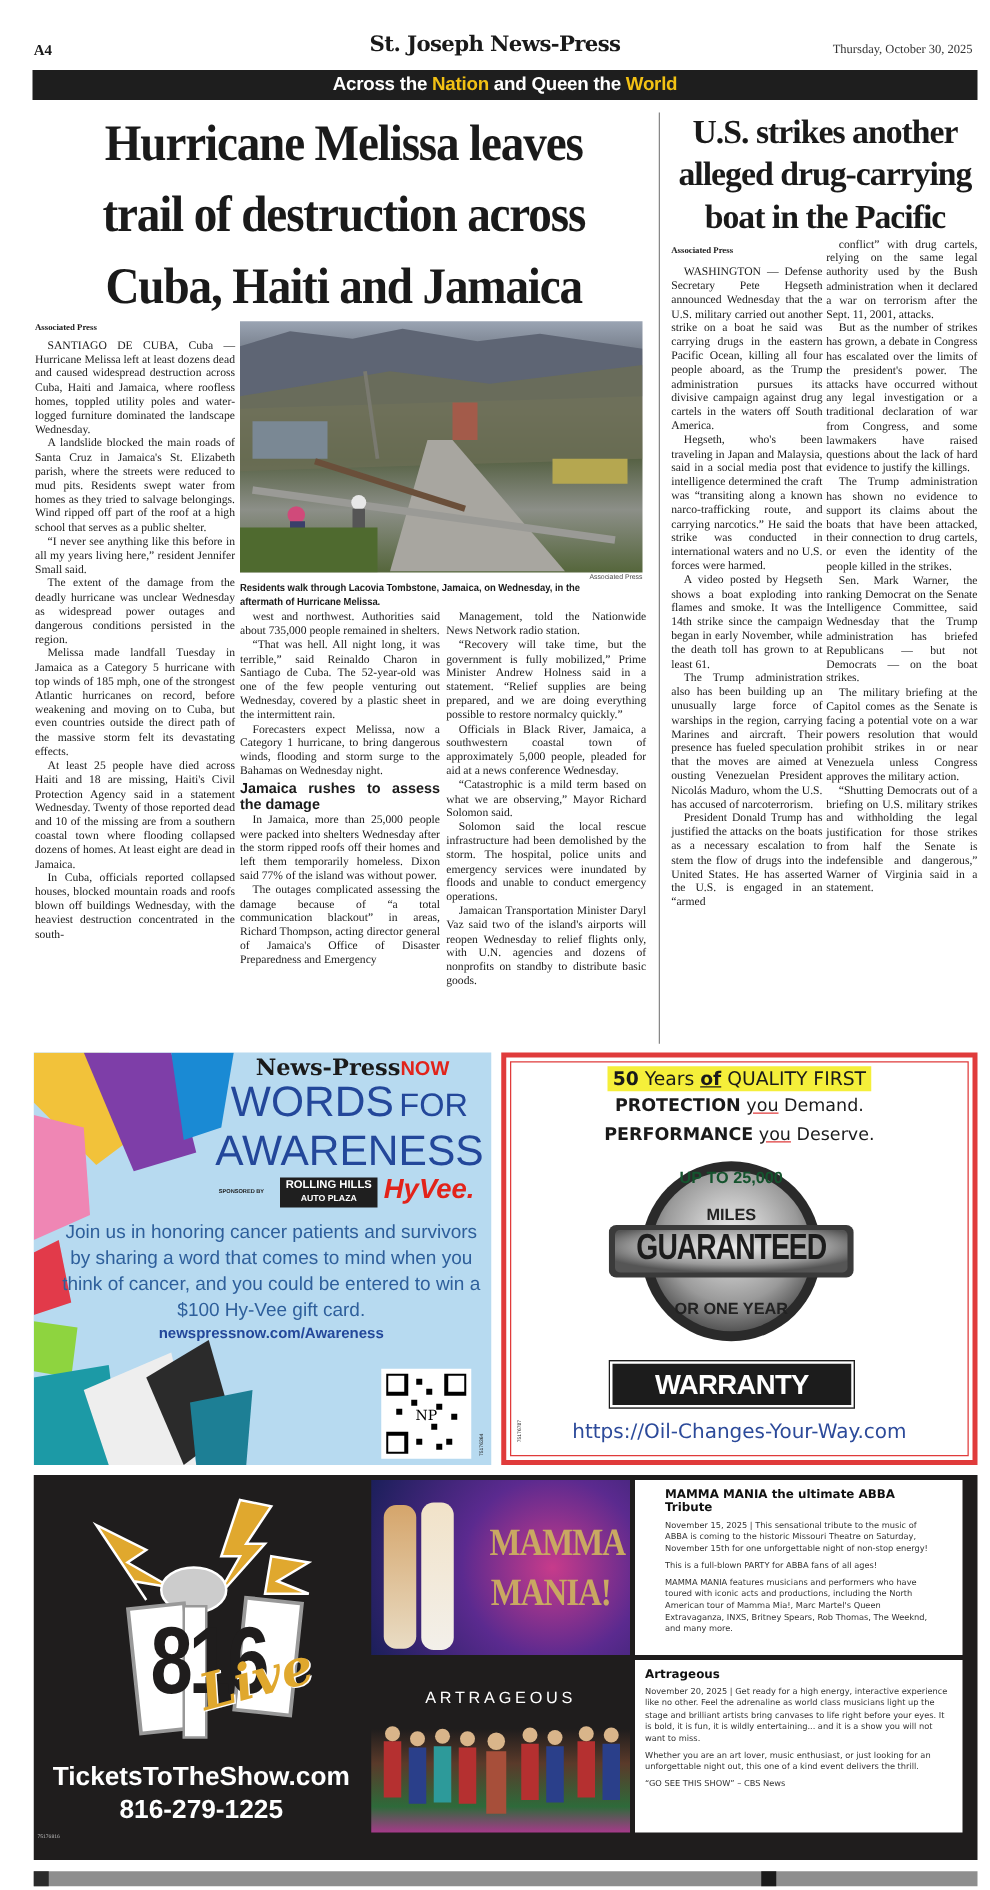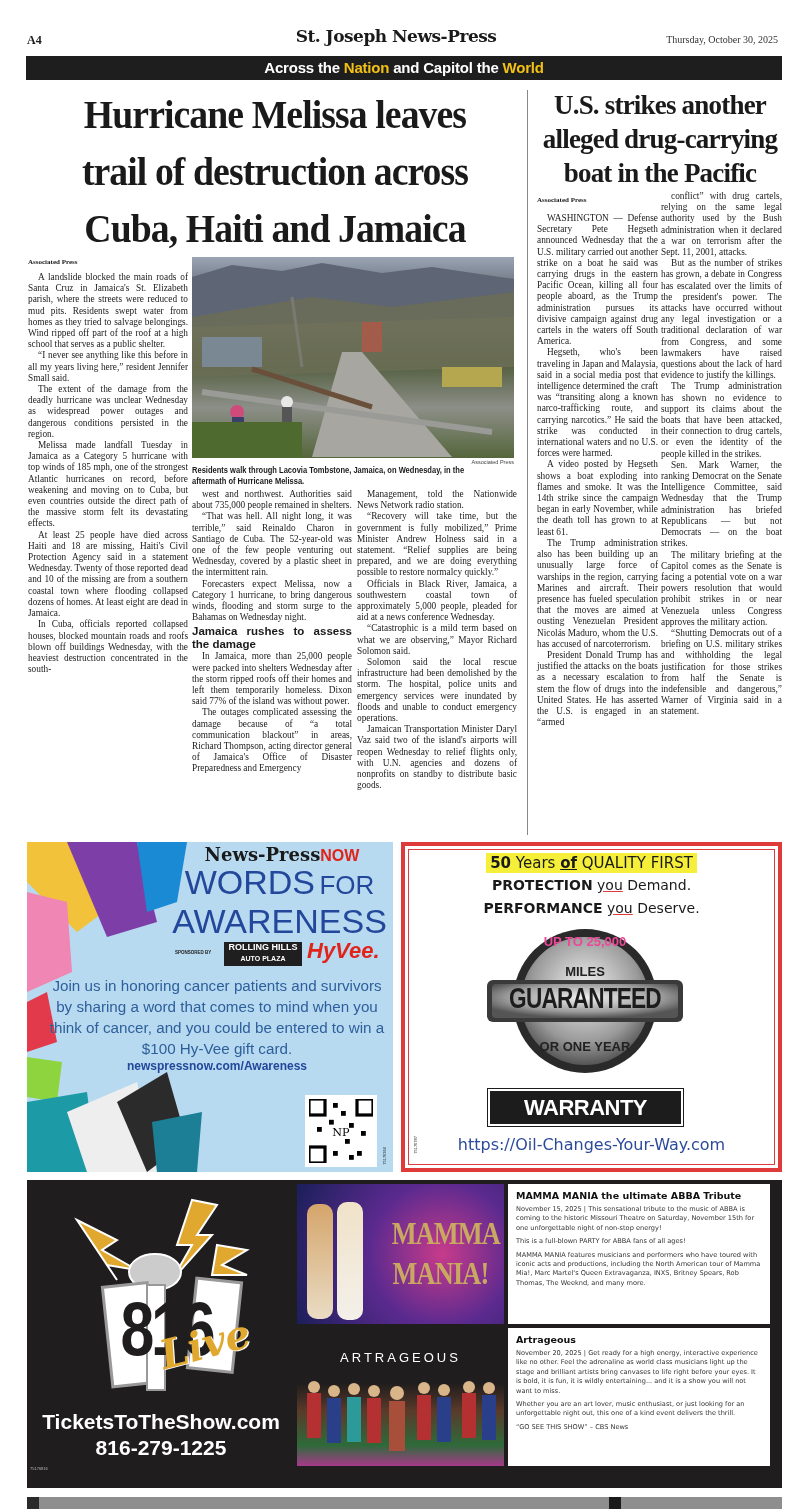--- a/index.html
+++ b/index.html
@@ -28,28 +28,29 @@
 .bottombar{left:27px;top:1497px;width:755px;height:12px;background:#8e8e8e}
 </style>
 </head>
 <body>
 
 <div class="abs pagenum">A4</div>
 <div class="abs masthead">St. Joseph News-Press</div>
 <div class="abs dateline">Thursday, October 30, 2025</div>
 
 <div class="abs banner">
-  <span>Across the </span><span class="hl">Nation</span><span> and Capitol the </span><span class="hl">World</span>
+  <span>Across the </span><span class="hl">Nation</span><span> and Queen the </span><span class="hl">World</span>
 </div>
 
 <h1 class="abs hed1">Hurricane Melissa leaves trail of destruction across Cuba, Haiti and Jamaica</h1>
 
 <div class="abs byline" style="left:28px;top:258px">Associated Press</div>
 
 <div class="abs col" id="s1c1" style="left:28px;top:272px;width:160px">
+    <p>SANTIAGO DE CUBA, Cuba — Hurricane Melissa left at least dozens dead and caused widespread destruction across Cuba, Haiti and Jamaica, where roofless homes, toppled utility poles and water-logged furniture dominated the landscape Wednesday.</p>
     <p>A landslide blocked the main roads of Santa Cruz in Jamaica's St. Elizabeth parish, where the streets were reduced to mud pits. Residents swept water from homes as they tried to salvage belongings. Wind ripped off part of the roof at a high school that serves as a public shelter.</p>
     <p>“I never see anything like this before in all my years living here,” resident Jennifer Small said.</p>
     <p>The extent of the damage from the deadly hurricane was unclear Wednesday as widespread power outages and dangerous conditions persisted in the region.</p>
     <p>Melissa made landfall Tuesday in Jamaica as a Category 5 hurricane with top winds of 185 mph, one of the strongest Atlantic hurricanes on record, before weakening and moving on to Cuba, but even countries outside the direct path of the massive storm felt its devastating effects.</p>
     <p>At least 25 people have died across Haiti and 18 are missing, Haiti's Civil Protection Agency said in a statement Wednesday. Twenty of those reported dead and 10 of the missing are from a southern coastal town where flooding collapsed dozens of homes. At least eight are dead in Jamaica.</p>
     <p>In Cuba, officials reported collapsed houses, blocked mountain roads and roofs blown off buildings Wednesday, with the heaviest destruction concentrated in the south-</p>
   </div>
 
 <div class="abs photo">
   <svg width="322" height="201" viewBox="0 0 322 201">
@@ -172,21 +173,21 @@
             <stop offset="0%" stop-color="#f2f2f2"></stop>
             <stop offset="70%" stop-color="#9a9a9a"></stop>
             <stop offset="100%" stop-color="#555"></stop>
           </radialGradient>
         </defs>
       <circle cx="98" cy="75" r="72" fill="#2a2a2a"></circle>
       <circle cx="98" cy="75" r="64" fill="url(#silver)"></circle>
       <rect x="0" y="54" width="196" height="42" rx="6" fill="#3a3a3a"></rect>
       <rect x="5" y="58" width="186" height="34" rx="4" fill="url(#silver)"></rect>
     </svg>
-    <div class="abs" style="left:0;top:8px;width:196px;text-align:center;font-family:'Liberation Sans',sans-serif;font-weight:bold;font-size:13px;color:#ec4899">UP TO 25,000</div>
+    <div class="abs" style="left:0;top:8px;width:196px;text-align:center;font-family:'Liberation Sans',sans-serif;font-weight:bold;font-size:13px;color:#14532d">UP TO 25,000</div>
     <div class="abs" style="left:0;top:38px;width:196px;text-align:center;font-family:'Liberation Sans',sans-serif;font-weight:bold;font-size:13px;color:#222">MILES</div>
     <div class="abs" style="left:0;top:56px;width:196px;text-align:center;font-family:'Liberation Sans',sans-serif;font-weight:bold;font-size:29px;color:#1c1c1c;transform:scaleX(0.78);letter-spacing:-1px">GUARANTEED</div>
     <div class="abs" style="left:0;top:113px;width:196px;text-align:center;font-family:'Liberation Sans',sans-serif;font-weight:bold;font-size:13px;color:#222">OR ONE YEAR</div>
   </div>
   <div class="abs" style="left:83px;top:243px;width:195px;height:37px;background:#1c1c1c;border:2px solid #fff;outline:1px solid #1c1c1c;color:#fff;text-align:center;font-family:'Liberation Sans',sans-serif;font-weight:bold;font-size:22px;line-height:33px;letter-spacing:-0.5px">WARRANTY SECURE</div>
   <div class="abs" style="left:0;top:289px;width:373px;text-align:center;font-family:'DejaVu Sans',sans-serif;font-size:16px;color:#2c4a9a">https://Oil-Changes-Your-Way.com</div>
   <div class="abs" style="left:8px;top:290px;font-size:4px;font-family:'Liberation Sans',sans-serif;writing-mode:vertical-rl;transform:rotate(180deg)">75176787</div>
 </div>
 
 <div class="abs ad3">
@@ -235,21 +236,21 @@
           <circle cx="127" cy="15" r="6"></circle>
           <circle cx="147" cy="17" r="6"></circle>
           <circle cx="172" cy="14" r="6"></circle>
           <circle cx="192" cy="15" r="6"></circle>
         </g>
       <rect x="92" y="28" width="16" height="50" fill="#a74f3a"></rect>
       <rect x="50" y="24" width="14" height="45" fill="#2d9a9a"></rect>
     </svg>
   </div>
 
-  <div class="abs" style="left:481px;top:4px;width:262px;height:140px;background:#fff;padding:6px 8px;font-family:'DejaVu Sans',sans-serif;color:#333">
+  <div class="abs" style="left:481px;top:4px;width:262px;height:140px;background:#fff;padding:6px 24px;font-family:'DejaVu Sans',sans-serif;color:#333">
     <div style="font-weight:bold;font-size:9.5px;color:#111;margin-bottom:4px">MAMMA MANIA the ultimate ABBA Tribute</div>
     <div id="ev1" style="font-size:6.6px;line-height:9.4px">
         <p style="margin-bottom: 4px; text-indent: 0px;">November 15, 2025 | This sensational tribute to the music of ABBA is coming to the historic Missouri Theatre on Saturday, November 15th for one unforgettable night of non-stop energy!</p>
         <p style="margin-bottom: 4px; text-indent: 0px;">This is a full-blown PARTY for ABBA fans of all ages!</p>
         <p style="margin-bottom: 4px; text-indent: 0px;">MAMMA MANIA features musicians and performers who have toured with iconic acts and productions, including the North American tour of Mamma Mia!, Marc Martel's Queen Extravaganza, INXS, Britney Spears, Rob Thomas, The Weeknd, and many more.</p>
       </div>
   </div>
   <div class="abs" style="left:481px;top:148px;width:262px;height:138px;background:#fff;padding:6px 8px;font-family:'DejaVu Sans',sans-serif;color:#333">
     <div style="font-weight:bold;font-size:9.5px;color:#111;margin-bottom:4px">Artrageous</div>
     <div id="ev2" style="font-size:6.6px;line-height:9.4px">

